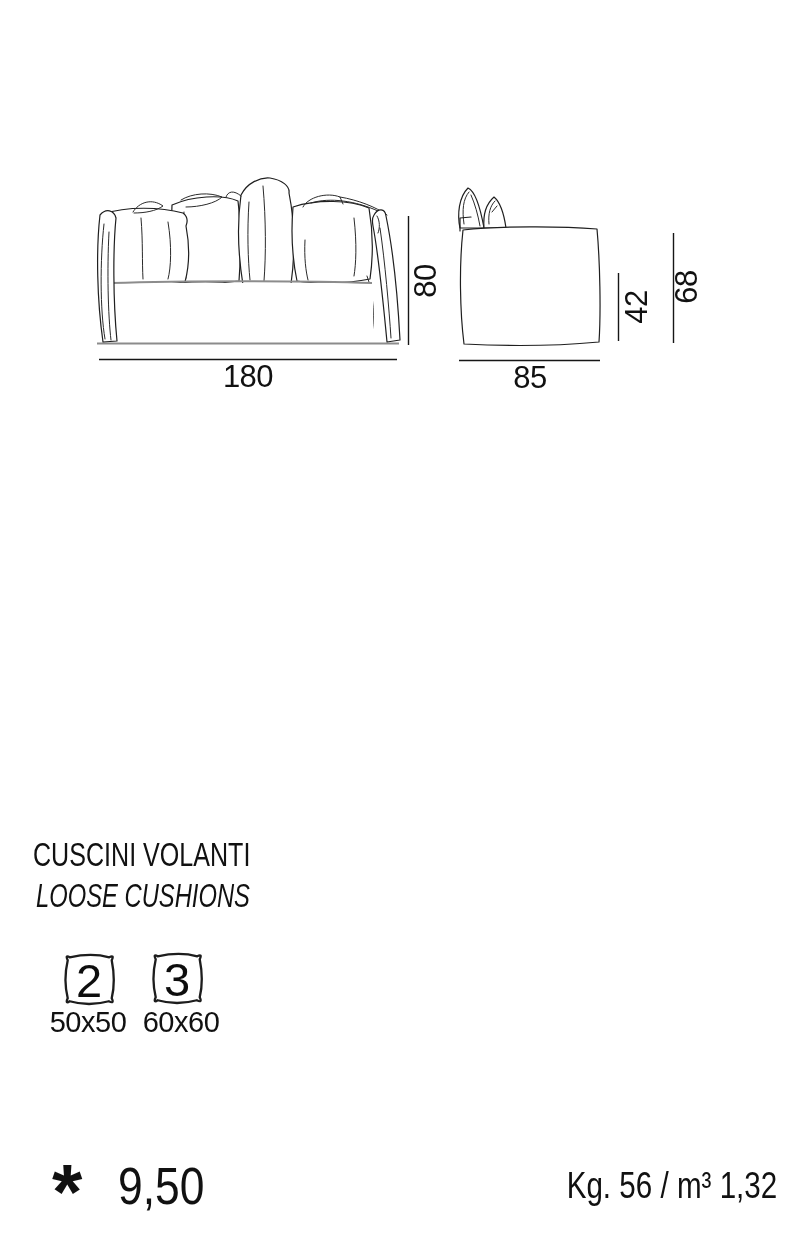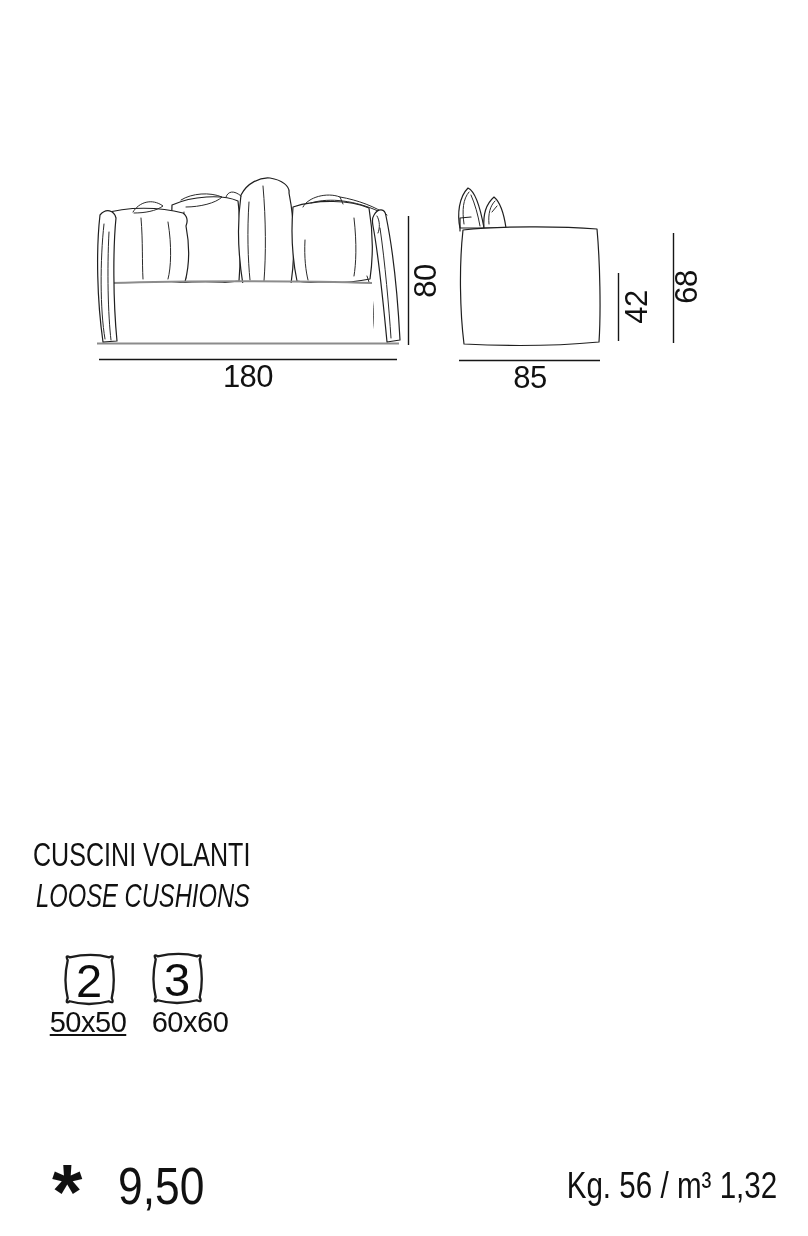--- a/index.html
+++ b/index.html
@@ -111,29 +111,29 @@
   <div class="abs title-en">LOOSE CUSHIONS</div>
 
   <div class="cushion-icon" style="left:60px;top:951px;">
     <svg width="58" height="57" viewBox="0 0 60 58">
       <path d="M8,9 C6,5 7,4 10,6 C26,2.5 38,2.5 51,6 C54.5,4 55.5,5 53.5,9
                C56.5,24 56.5,36 53.5,48.5 C55.5,52.5 54.5,53.5 50.5,51.5
                C36,55.5 24,55.5 10,51.5 C7,53.5 6,52.5 8,48.5 C4.5,34 5,22 8,9 Z" fill="none" stroke="#1d1d1d" stroke-width="2.4" stroke-linejoin="round"></path>
     </svg>
     <div class="cushion-count">2</div>
   </div>
-  <div class="abs cushion-size" style="left:88px;text-decoration:underline;">50x50</div>
+  <div class="abs cushion-size" style="left:88px;">50x50</div>
 
   <div class="cushion-icon" style="left:148px;top:950px;">
     <svg width="58" height="57" viewBox="0 0 60 58">
       <path d="M8,9 C6,5 7,4 10,6 C26,2.5 38,2.5 51,6 C54.5,4 55.5,5 53.5,9
                C56.5,24 56.5,36 53.5,48.5 C55.5,52.5 54.5,53.5 50.5,51.5
                C36,55.5 24,55.5 10,51.5 C7,53.5 6,52.5 8,48.5 C4.5,34 5,22 8,9 Z" fill="none" stroke="#1d1d1d" stroke-width="2.4" stroke-linejoin="round"></path>
     </svg>
     <div class="cushion-count">3</div>
   </div>
-  <div class="abs cushion-size" style="left:190px;">60x60</div>
+  <div class="abs cushion-size" style="left:181px;">60x60</div>
 
   <div class="abs asterisk">*</div>
   <div class="abs footer-value">9,50</div>
   <div class="abs footer-kg">Kg. 56 / m³ 1,32</div>
 
 </div>
 
 </body></html>

